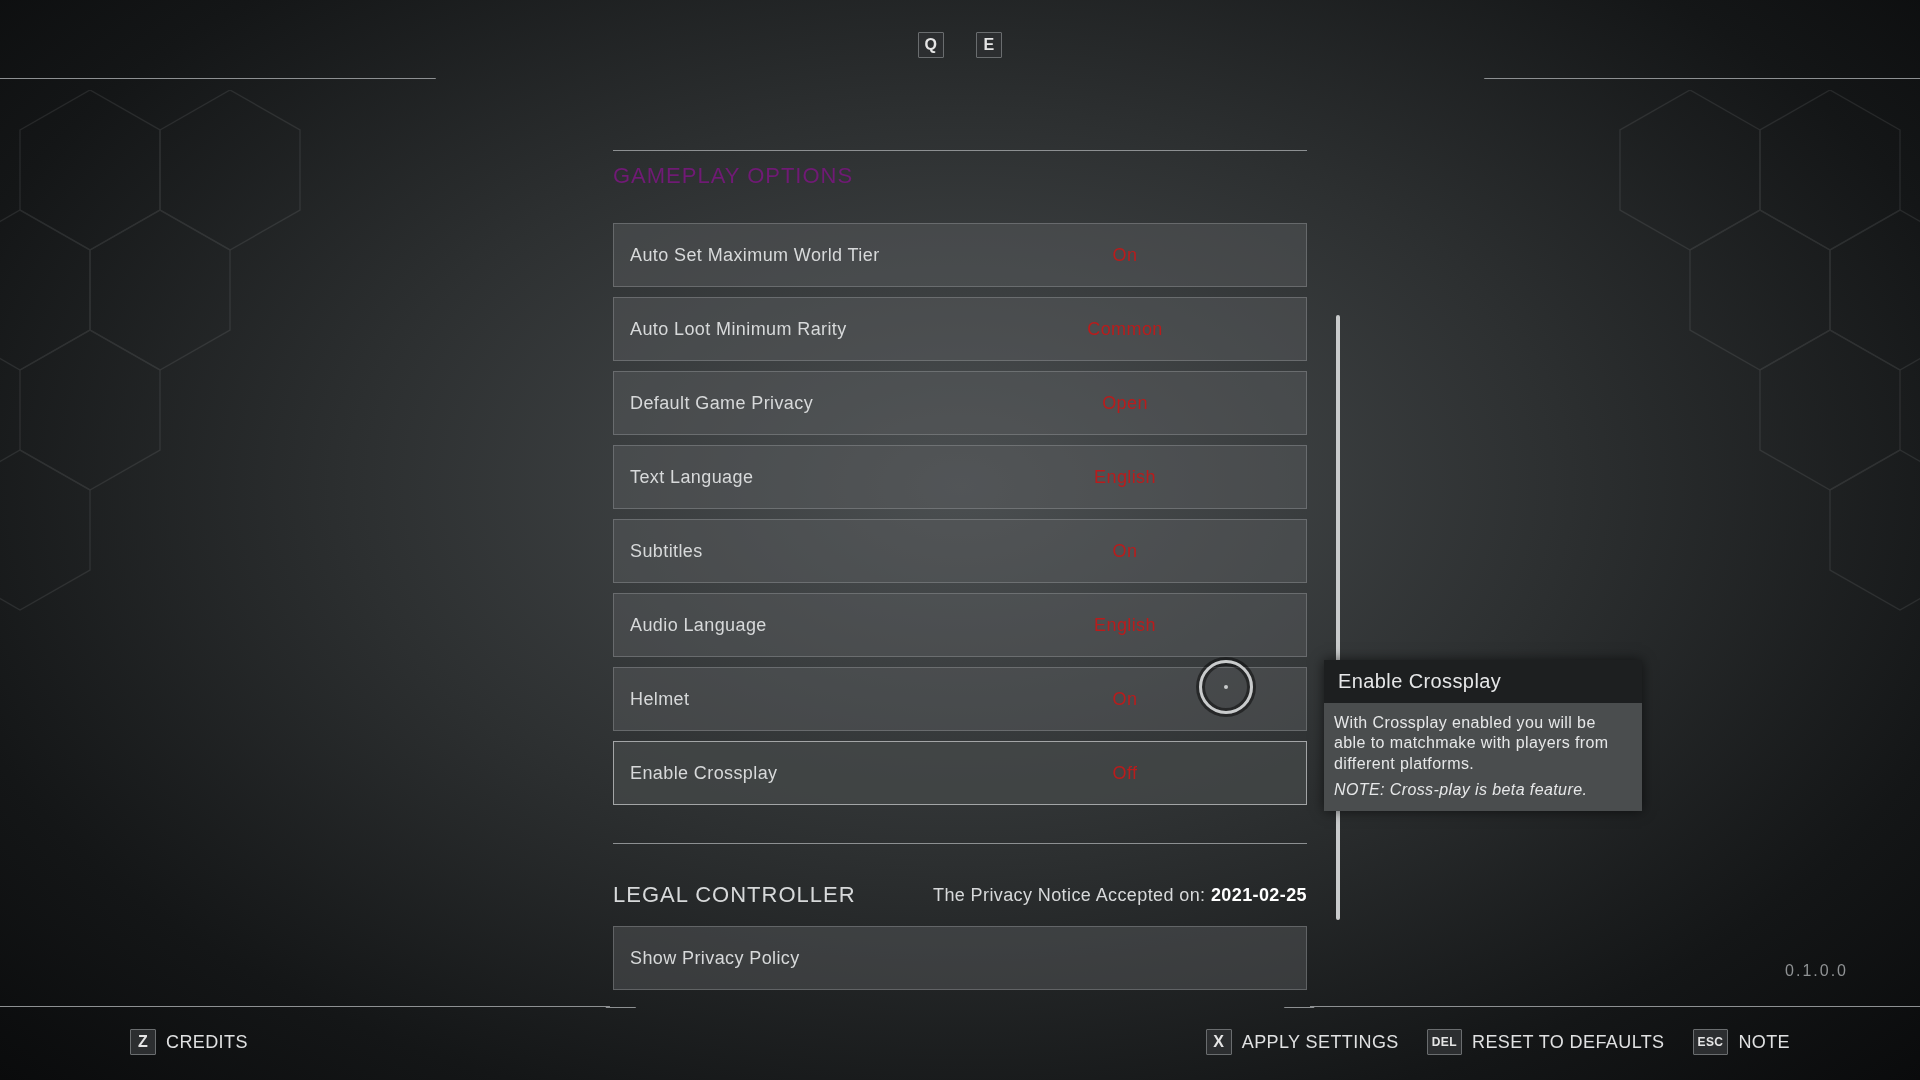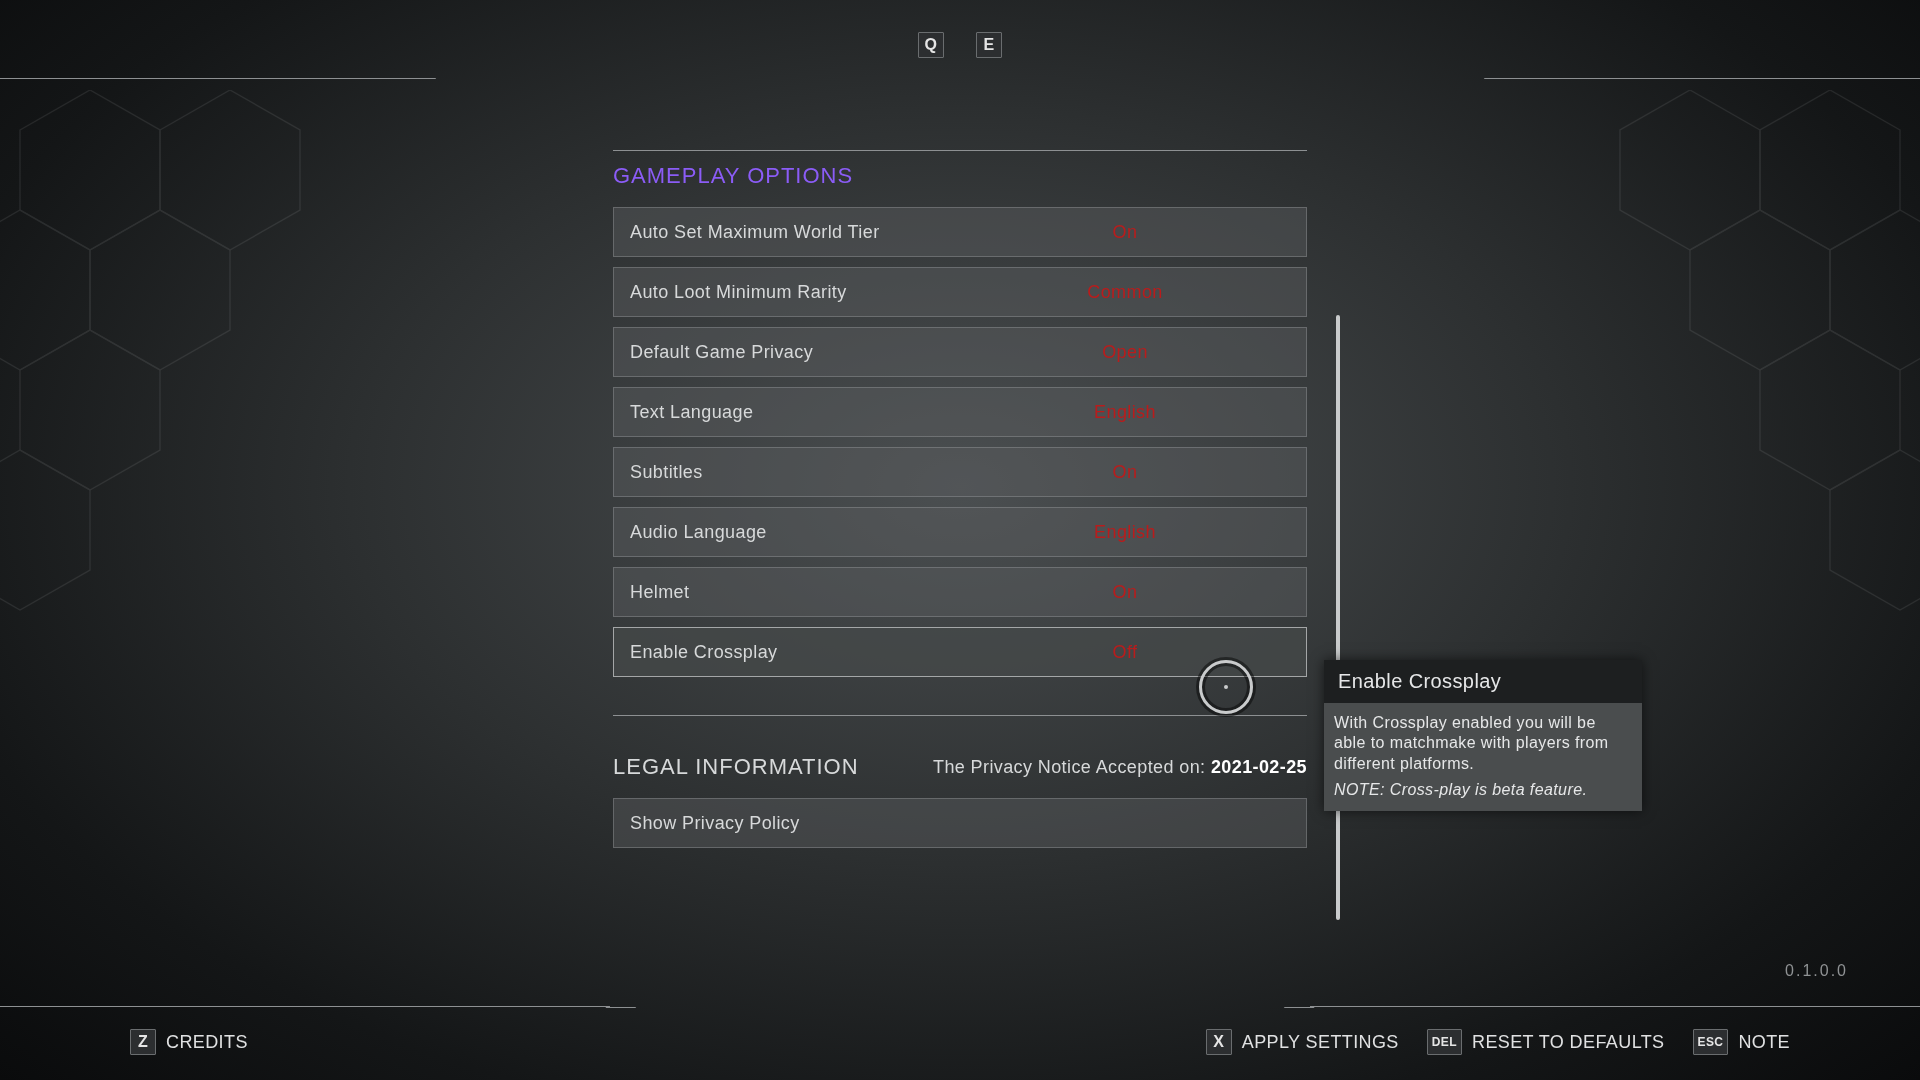--- a/index.html
+++ b/index.html
@@ -45,26 +45,26 @@
   .top-hr .diag-right{right:410px;transform:skewX(-40deg);}
 
   
   .content{
     position:absolute;top:150px;left:613px;width:694px;
   }
   .section-line{
     height:1px;background:#8d9092;margin-bottom:12px;
   }
   .section-title{
-    font-size:22px;color:#8b5cf6;font-weight:400;letter-spacing:1px;
-    margin-bottom:18px;
+    font-size:22px;color:#701a75;font-weight:400;letter-spacing:1px;
+    margin-bottom:34px;
   }
   .rows{display:flex;flex-direction:column;gap:10px;}
   .row{
-    display:flex;align-items:center;height:50px;
+    display:flex;align-items:center;height:64px;
     background:rgba(90,94,96,0.45);
     border:1px solid rgba(170,173,175,0.35);
     padding:0 16px;box-sizing:border-box;cursor:pointer;
   }
   .row .label{flex:1;font-size:18px;color:#d7d9da;}
   .row .value{flex:1;text-align:center;font-size:18px;color:#b91c1c;}
   .row.selected{
     background:rgba(70,73,74,0.75);
     border:1px solid rgba(230,232,233,0.6);
   }
@@ -220,21 +220,21 @@
         <span class="value">On</span>
       </div>
       <div class="row selected">
         <span class="label">Enable Crossplay</span>
         <span class="value">Off</span>
       </div>
     </div>
 
   <div class="legal-section-line" style="margin-top:38px"></div>
   <div class="legal-header">
-    <span class="hdr">LEGAL INFORMATION</span>
+    <span class="hdr">LEGAL CONTROLLER</span>
     <span class="date">
       <span>The Privacy Notice Accepted on: </span><b>2021-02-25</b>
     </span>
   </div>
   <div class="rows" id="legal-rows">
       <div class="row">
         <span class="label">Show Privacy Policy</span>
       </div>
     </div>
 </div>

